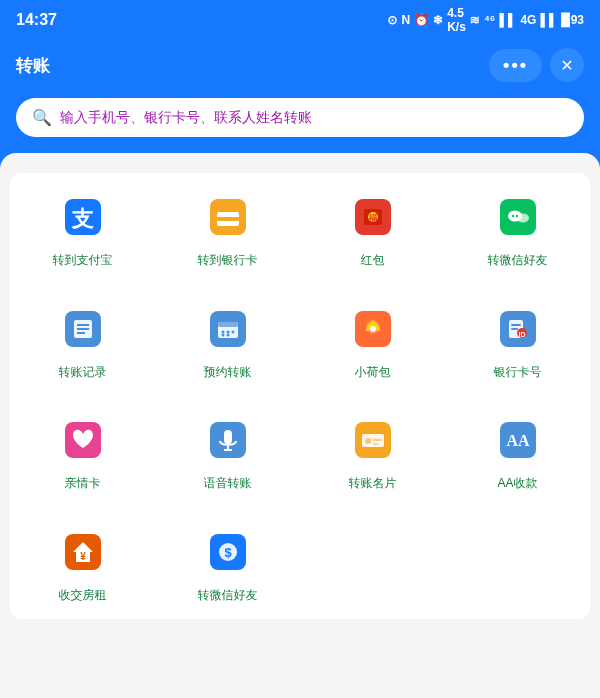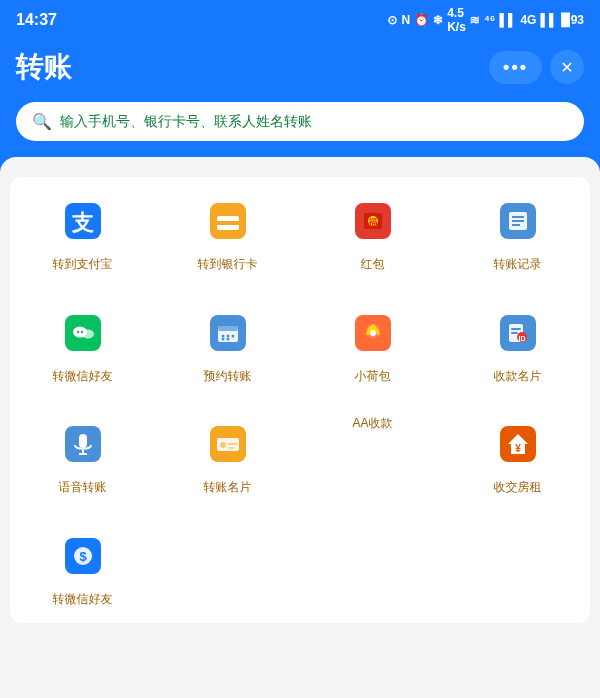--- a/index.html
+++ b/index.html
@@ -29,21 +29,21 @@
     
     .header {
       background: #1677FF;
       padding: 8px 16px 16px 16px;
       display: flex;
       align-items: center;
       justify-content: space-between;
     }
     .header-title {
       color: white;
-      font-size: 28px;
+      font-size: 17px;
       font-weight: 600;
       text-align: right;
     }
     .header-actions { display: flex; gap: 8px; align-items: center; }
     .header-btn {
       background: #2d8bff;
       border: none;
       border-radius: 20px;
       color: white;
       cursor: pointer;
@@ -72,21 +72,21 @@
     .search-bar {
       background: white;
       border-radius: 24px;
       padding: 10px 16px;
       display: flex;
       align-items: center;
       gap: 8px;
     }
     .search-icon { color: #999; font-size: 16px; }
     .search-placeholder {
-      color: #15803d;
+      color: #a21caf;
       font-size: 14px;
       flex: 1;
     }
 
     
     .main-content {
       background: #f5f5f5;
       border-radius: 16px 16px 0 0;
       flex: 1;
       padding: 20px 10px 10px 10px;
@@ -116,21 +116,21 @@
       height: 56px;
       border-radius: 14px;
       display: flex;
       align-items: center;
       justify-content: center;
       margin-bottom: 8px;
       overflow: hidden;
     }
     .icon-label {
       font-size: 12px;
-      color: #a16207;
+      color: #15803d;
       text-align: center;
       line-height: 1.3;
     }
 
     
     .bottom-bar {
       background: #f5f5f5;
       display: flex;
       justify-content: center;
       padding: 10px 0;
@@ -206,40 +206,40 @@
       <rect x="9" y="10" width="18" height="16" rx="2" fill="#CC2200"></rect>
       <circle cx="18" cy="18" r="5" fill="#FFD700"></circle>
       <text x="18" y="22" text-anchor="middle" font-size="9" fill="#E23A2E" font-weight="bold">福</text>
           </svg>
     </div>
     <span class="icon-label">红包</span>
   </div>
       <div class="grid-item">
     <div class="icon-wrapper">
       <svg viewBox="0 0 36 36">
-            <rect width="36" height="36" rx="8" fill="#4A90D9"></rect>
-      <rect x="9" y="9" width="18" height="18" rx="2" fill="white" opacity="0.9"></rect>
-      <line x1="12" y1="14" x2="24" y2="14" stroke="#4A90D9" stroke-width="2"></line>
-      <line x1="12" y1="18" x2="24" y2="18" stroke="#4A90D9" stroke-width="2"></line>
-      <line x1="12" y1="22" x2="20" y2="22" stroke="#4A90D9" stroke-width="2"></line>
-          </svg>
-    </div>
-    <span class="icon-label">转账记录</span>
-  </div>
-      <div class="grid-item">
-    <div class="icon-wrapper">
-      <svg viewBox="0 0 36 36">
             <rect width="36" height="36" rx="8" fill="#07C160"></rect>
       <ellipse cx="15" cy="17" rx="7" ry="5.5" fill="white"></ellipse>
       <ellipse cx="23" cy="19" rx="6" ry="4.5" fill="white" opacity="0.7"></ellipse>
       <circle cx="13" cy="17" r="1.2" fill="#07C160"></circle>
       <circle cx="17" cy="17" r="1.2" fill="#07C160"></circle>
           </svg>
     </div>
     <span class="icon-label">转微信好友</span>
+  </div>
+      <div class="grid-item">
+    <div class="icon-wrapper">
+      <svg viewBox="0 0 36 36">
+            <rect width="36" height="36" rx="8" fill="#4A90D9"></rect>
+      <rect x="9" y="9" width="18" height="18" rx="2" fill="white" opacity="0.9"></rect>
+      <line x1="12" y1="14" x2="24" y2="14" stroke="#4A90D9" stroke-width="2"></line>
+      <line x1="12" y1="18" x2="24" y2="18" stroke="#4A90D9" stroke-width="2"></line>
+      <line x1="12" y1="22" x2="20" y2="22" stroke="#4A90D9" stroke-width="2"></line>
+          </svg>
+    </div>
+    <span class="icon-label">转账记录</span>
   </div>
       <div class="grid-item">
     <div class="icon-wrapper">
       <svg viewBox="0 0 36 36">
             <rect width="36" height="36" rx="8" fill="#4A90D9"></rect>
       <rect x="8" y="11" width="20" height="16" rx="2" fill="white" opacity="0.9"></rect>
       <rect x="8" y="11" width="20" height="5" rx="2" fill="#4A90D9" opacity="0.7"></rect>
       <circle cx="13" cy="21" r="1.5" fill="#4A90D9"></circle>
       <circle cx="18" cy="21" r="1.5" fill="#4A90D9"></circle>
       <circle cx="23" cy="21" r="1.5" fill="#4A90D9"></circle>
@@ -264,21 +264,30 @@
     <div class="icon-wrapper">
       <svg viewBox="0 0 36 36">
             <rect width="36" height="36" rx="8" fill="#4A90D9"></rect>
       <rect x="9" y="9" width="14" height="18" rx="2" fill="white" opacity="0.9"></rect>
       <rect x="11" y="13" width="10" height="2" rx="1" fill="#4A90D9"></rect>
       <rect x="11" y="17" width="7" height="2" rx="1" fill="#4A90D9"></rect>
       <circle cx="22" cy="22" r="5" fill="#E23A2E"></circle>
       <text x="22" y="26" text-anchor="middle" font-size="7" fill="white" font-weight="bold">ID</text>
           </svg>
     </div>
-    <span class="icon-label">收款名片</span>
+    <span class="icon-label">银行卡号</span>
+  </div>
+      <div class="grid-item">
+    <div class="icon-wrapper">
+      <svg viewBox="0 0 36 36">
+            <rect width="36" height="36" rx="8" fill="#E84393"></rect>
+      <path d="M18 26 C18 26 8 20 8 13 C8 9.5 11 7 14 8 C16 8.8 17 10 18 12 C19 10 20 8.8 22 8 C25 7 28 9.5 28 13 C28 20 18 26 18 26Z" fill="white"></path>
+          </svg>
+    </div>
+    <span class="icon-label">亲情卡</span>
   </div>
       <div class="grid-item">
     <div class="icon-wrapper">
       <svg viewBox="0 0 36 36">
             <rect width="36" height="36" rx="8" fill="#4A90D9"></rect>
       <rect x="14" y="8" width="8" height="14" rx="4" fill="white"></rect>
       <path d="M10 19 C10 24 26 24 26 19" stroke="white" stroke-width="2" fill="none"></path>
       <line x1="18" y1="24" x2="18" y2="28" stroke="white" stroke-width="2"></line>
       <line x1="14" y1="28" x2="22" y2="28" stroke="white" stroke-width="2"></line>
           </svg>
@@ -291,20 +300,26 @@
             <rect width="36" height="36" rx="8" fill="#F5A623"></rect>
       <rect x="7" y="12" width="22" height="13" rx="2" fill="white" opacity="0.9"></rect>
       <circle cx="13" cy="19" r="3" fill="#F5A623" opacity="0.6"></circle>
       <rect x="18" y="17" width="9" height="2" rx="1" fill="#F5A623" opacity="0.5"></rect>
       <rect x="18" y="21" width="6" height="2" rx="1" fill="#F5A623" opacity="0.4"></rect>
           </svg>
     </div>
     <span class="icon-label">转账名片</span>
   </div>
       <div class="grid-item">
+    <div class="icon-wrapper">
+      <svg viewBox="0 0 36 36">
+            <rect width="36" height="36" rx="8" fill="#4A90D9"></rect>
+      <text x="18" y="24" text-anchor="middle" font-size="16" fill="white" font-weight="bold" font-family="serif">AA</text>
+          </svg>
+    </div>
     <span class="icon-label">AA收款</span>
   </div>
       <div class="grid-item">
     <div class="icon-wrapper">
       <svg viewBox="0 0 36 36">
             <rect width="36" height="36" rx="8" fill="#E55A00"></rect>
       <polygon points="18,8 28,18 25,18 25,28 11,28 11,18 8,18" fill="white"></polygon>
       <text x="18" y="26" text-anchor="middle" font-size="10" fill="#E55A00" font-weight="bold">¥</text>
           </svg>
     </div>

